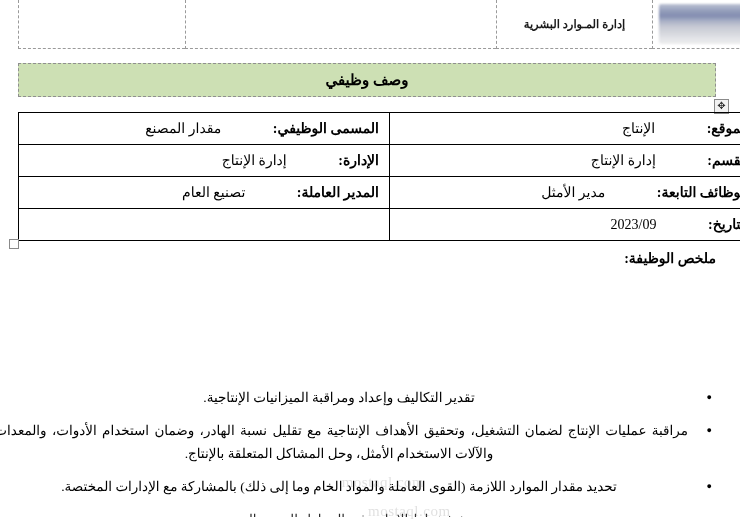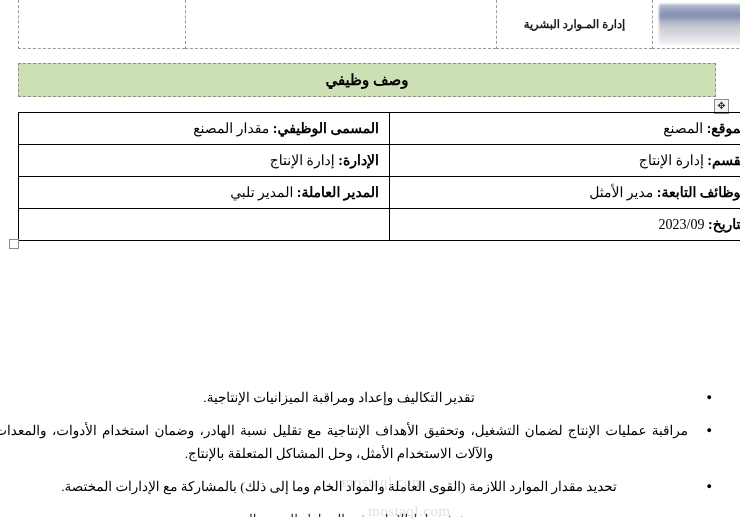--- a/index.html
+++ b/index.html
@@ -132,21 +132,21 @@
     white-space: nowrap;
     overflow: hidden;
   }
   .info-table td .cell {
     display: block;
     text-align: right;
     direction: rtl;
   }
   .col-a { width: 349px; }
   .col-b { width: 350px; }
-  .lbl { font-weight: bold; }
+  .lbl { font-weight: bold; margin-left: 48px; }
 
   
   .heading {
     position: absolute;
     right: 24px;
     font-size: 14px;
     font-weight: bold;
     white-space: nowrap;
   }
   .h-summary { top: 250px; }
@@ -257,55 +257,56 @@
   <div class="title-band">
     <span class="t">وصف وظيفي</span>
   </div>
 
   <div class="move-handle">✥</div>
 
   <table class="info-table">
     <tbody>
         <tr>
       <td class="col-a">
-        <span class="cell"><b class="lbl">الموقع:</b> <span>المصنع</span></span>
+        <span class="cell"><b class="lbl">الموقع:</b> <span>الإنتاج</span></span>
       </td>
       <td class="col-b">
         <span class="cell"><b class="lbl">المسمى الوظيفي:</b> <span>مقدار المصنع</span></span>
       </td>
     </tr>
     <tr>
       <td class="col-a">
         <span class="cell"><b class="lbl">القسم:</b> <span>إدارة الإنتاج</span></span>
       </td>
       <td class="col-b">
         <span class="cell"><b class="lbl">الإدارة:</b> <span>إدارة الإنتاج</span></span>
       </td>
     </tr>
     <tr>
       <td class="col-a">
         <span class="cell"><b class="lbl">الوظائف التابعة:</b> <span>مدير الأمثل</span></span>
       </td>
       <td class="col-b">
-        <span class="cell"><b class="lbl">المدير العاملة:</b> <span>المدير تلبي</span></span>
+        <span class="cell"><b class="lbl">المدير العاملة:</b> <span>تصنيع العام</span></span>
       </td>
     </tr>
     <tr>
       <td class="col-a">
         <span class="cell"><b class="lbl">التاريخ:</b> <span>2023/09</span></span>
       </td>
       <td class="col-b">
         <span class="cell"></span>
       </td>
     </tr>
   </tbody>
     </table>
 
   <div class="resize-handle"></div>
 
+  <div class="heading h-summary">ملخص الوظيفة:</div>
 
   <ul class="bullets">
     <li>تقدير التكاليف وإعداد ومراقبة الميزانيات الإنتاجية.</li>
     <li>مراقبة عمليات الإنتاج لضمان التشغيل، وتحقيق الأهداف الإنتاجية مع تقليل نسبة الهادر، وضمان استخدام الأدوات، والمعدات، والآلات الاستخدام الأمثل، وحل المشاكل المتعلقة بالإنتاج.</li>
     <li>تحديد مقدار الموارد اللازمة (القوى العاملة والمواد الخام وما إلى ذلك) بالمشاركة مع الإدارات المختصة.</li>
     <li class="cut">تنفيذ خطط الإنتاج وفق الجداول الزمنية المعتمدة.</li>
   </ul>
 
   <div class="watermark">
     <div class="wm-en">mostaql.com</div>

